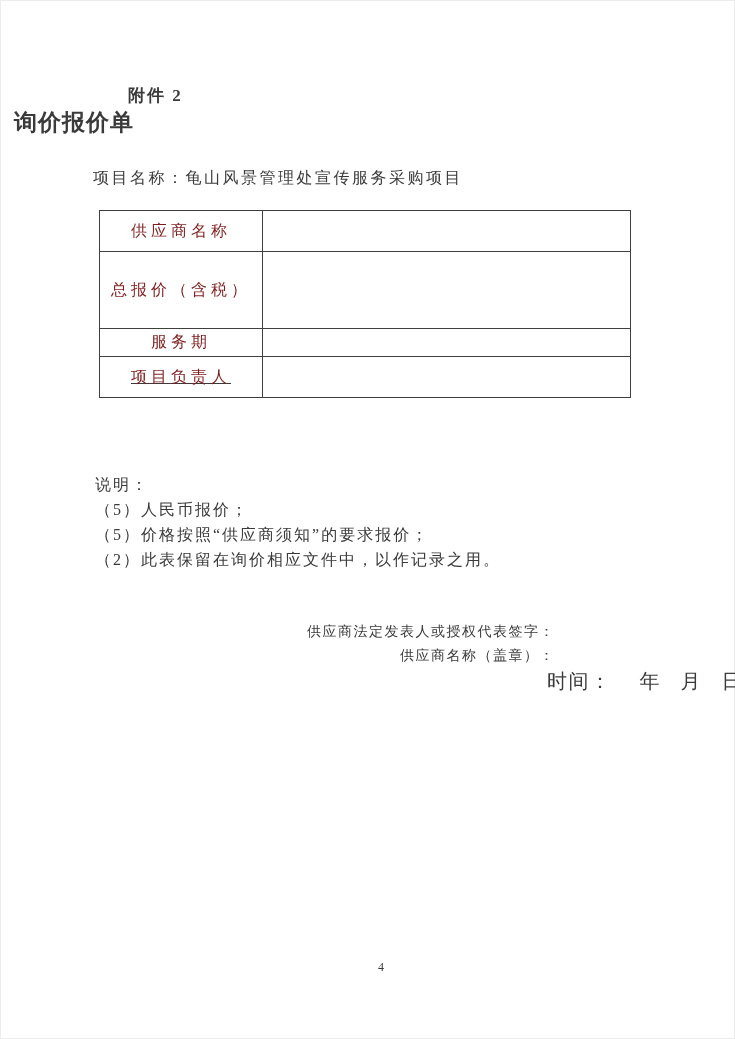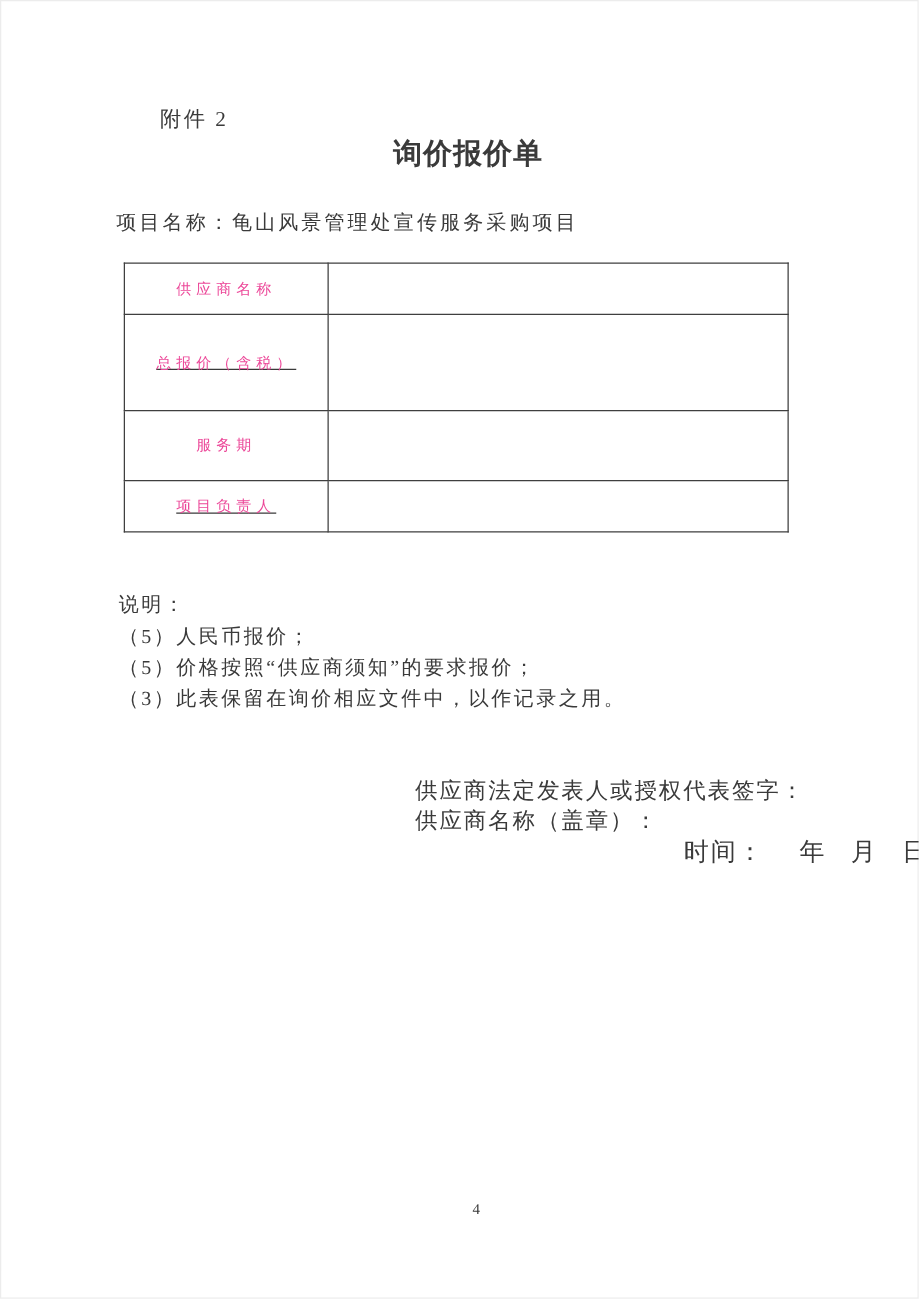--- a/index.html
+++ b/index.html
@@ -18,27 +18,28 @@
     color: #3a3a3a;
     overflow: hidden;
   }
   .attachment-label {
     position: absolute;
     left: 128px;
     top: 84px;
     font-size: 17px;
     letter-spacing: 2px;
     white-space: nowrap;
+    font-weight: bold;
   }
   .doc-title {
     position: absolute;
     left: 0;
     right: 0;
     top: 107px;
-    text-align: center;
+    text-align: left;
     text-indent: 14px;
     font-size: 23px;
     font-weight: bold;
     letter-spacing: 1px;
     white-space: nowrap;
   }
   .project-line {
     position: absolute;
     left: 93px;
     top: 168px;
@@ -54,46 +55,47 @@
     border-collapse: collapse;
     table-layout: fixed;
   }
   table.form-table td {
     border: 1px solid #3f3f3f;
     vertical-align: middle;
   }
   td.label-cell {
     width: 163px;
     text-align: center;
-    font-size: 12px;
+    font-size: 16px;
     letter-spacing: 4px;
-    color: #ec4899;
+    color: #7f1d1d;
   }
   td.value-cell { width: 368px; }
   tr.row-1 { height: 41px; }
-  tr.row-2 { height: 77px; text-decoration: underline; }
-  tr.row-3 { height: 56px; }
+  tr.row-2 { height: 77px; }
+  tr.row-3 { height: 28px; }
   tr.row-4 { height: 41px; text-decoration: underline; }
   tr.row-5 { height: 42px; }
   .notes {
     position: absolute;
     left: 95px;
     top: 472px;
     font-size: 16px;
     letter-spacing: 2px;
     line-height: 25px;
   }
   .notes div { white-space: nowrap; }
   .signature-block {
     position: absolute;
-    left: 332px;
+    left: 307px;
     top: 620px;
-    font-size: 18px;
+    font-size: 14px;
     letter-spacing: 1.5px;
     line-height: 24px;
+    text-align: right;
   }
   .signature-block div { white-space: nowrap; }
   .time-line {
     position: absolute;
     left: 547px;
     top: 668px;
     font-size: 20px;
     letter-spacing: 1.5px;
     white-space: nowrap;
   }
@@ -138,21 +140,21 @@
         <td class="label-cell">项目负责人</td>
         <td class="value-cell"></td>
       </tr>
     </tbody>
   </table>
 
   <div class="notes">
     <div>说明：</div>
     <div>（5）人民币报价；</div>
     <div>（5）价格按照“供应商须知”的要求报价；</div>
-    <div>（3）此表保留在询价相应文件中，以作记录之用。</div>
+    <div>（2）此表保留在询价相应文件中，以作记录之用。</div>
   </div>
 
   <div class="signature-block">
     <div>供应商法定发表人或授权代表签字：</div>
     <div>供应商名称（盖章）：</div>
   </div>
 
   <div class="time-line">
     <span>时间：</span><span class="date-parts">年 月 日</span>
   </div>

